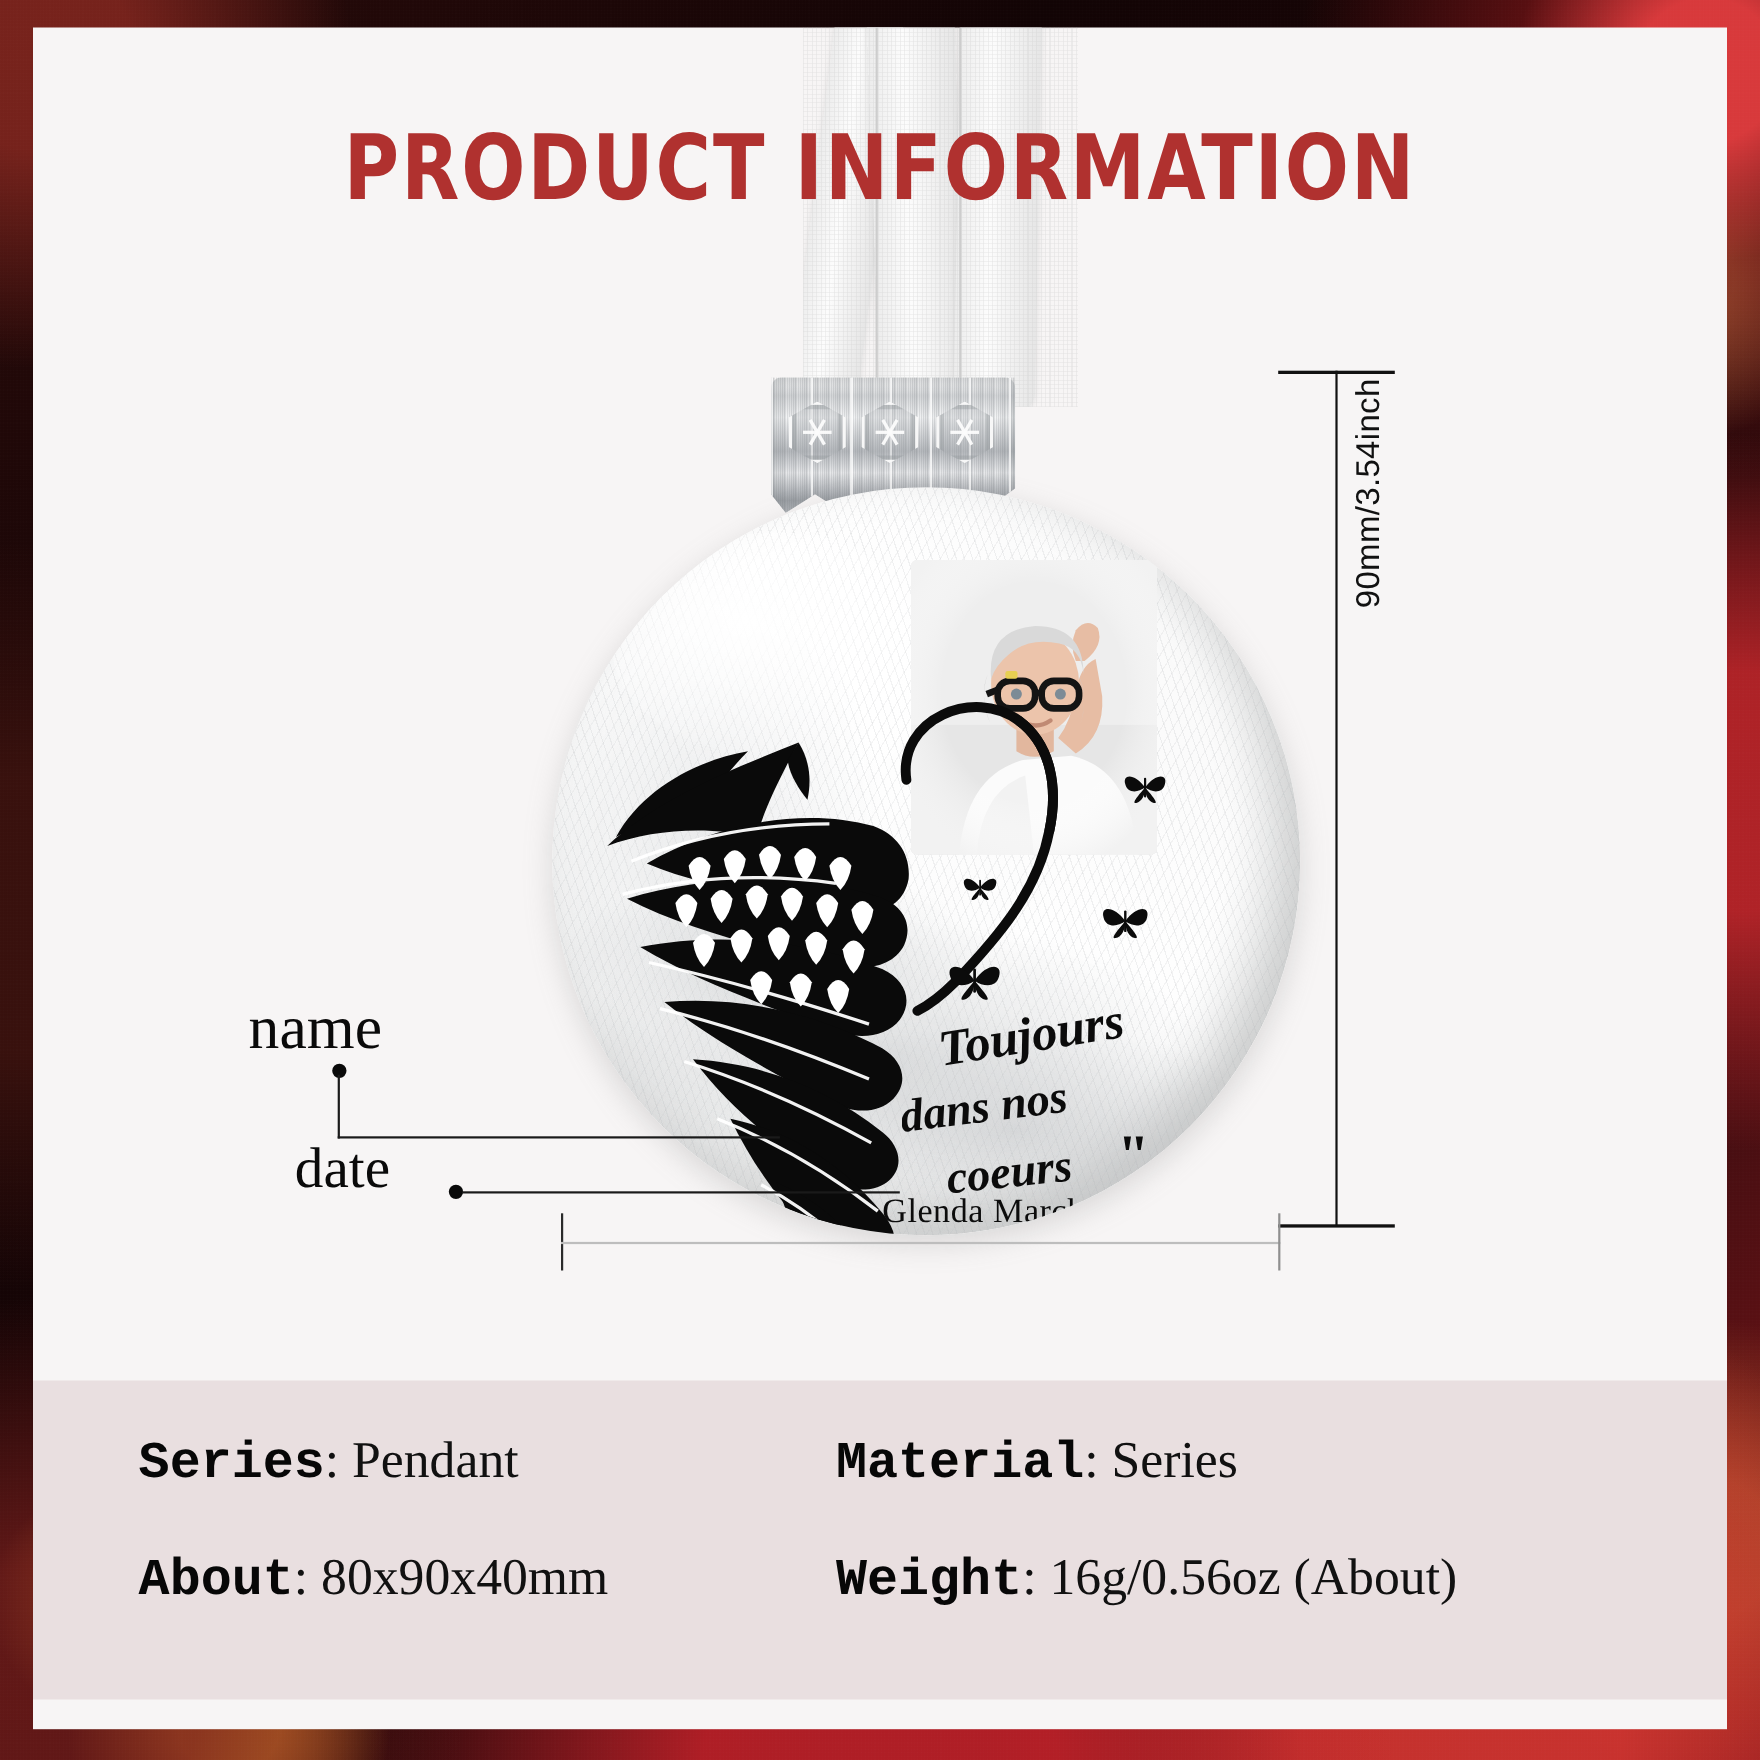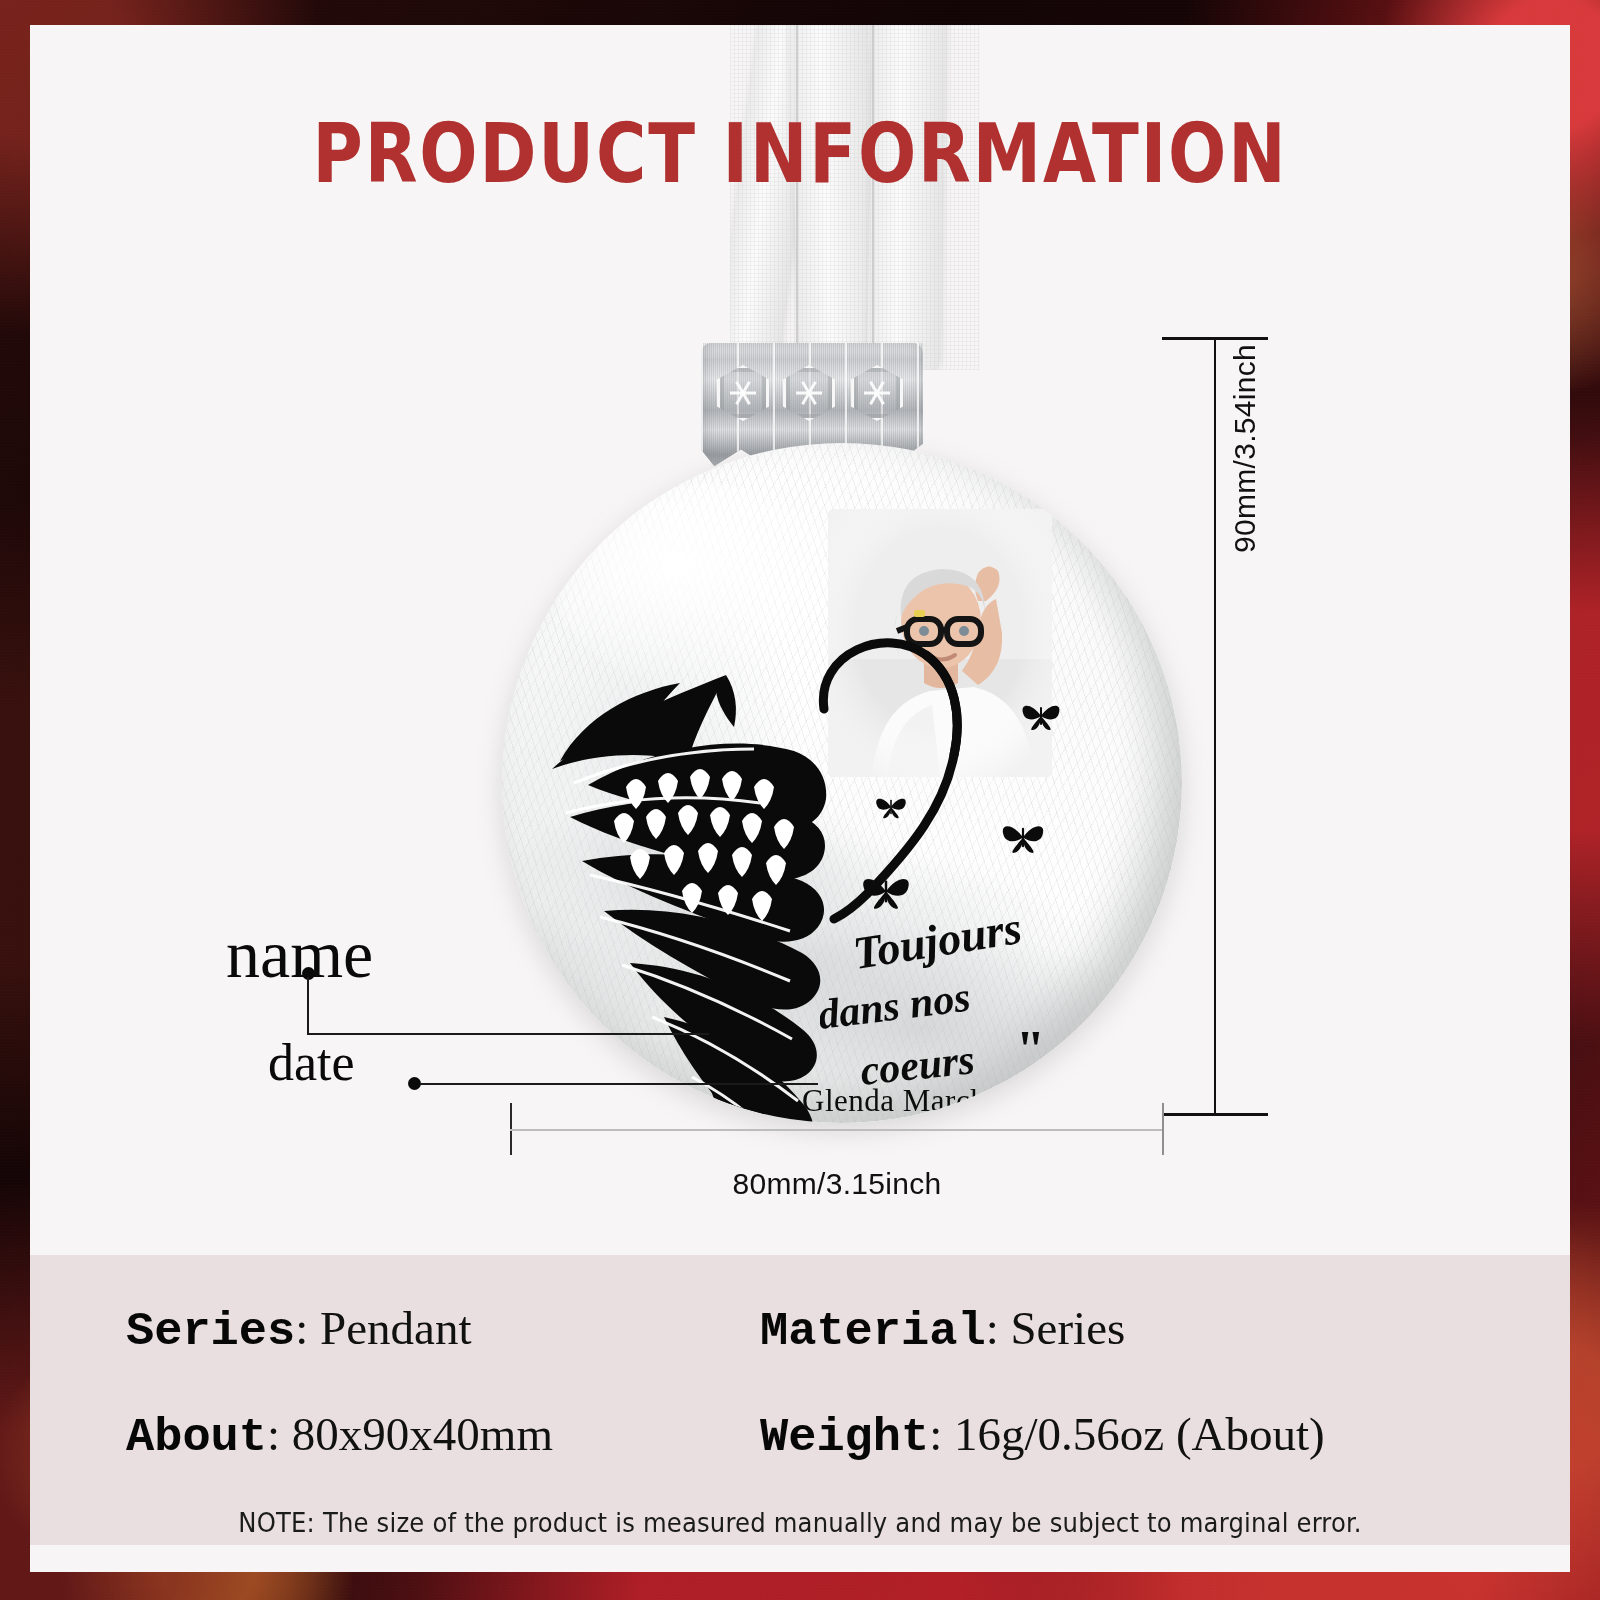--- a/index.html
+++ b/index.html
@@ -111,21 +111,21 @@
     font-size:30px;color:#111;white-space:nowrap;
     transform:rotate(-90deg);transform-origin:0 0;letter-spacing:.3px;}
   .dimh{position:absolute;left:480px;top:1104px;height:2px;background:#bdbdbd;width:654px;}
   .dimh-tickL{position:absolute;left:480px;top:1078px;width:2px;height:52px;background:#2a2a2a;}
   .dimh-tickR{position:absolute;left:1132px;top:1078px;width:2px;height:52px;background:#8f8f8f;}
   .dimh-label{position:absolute;left:480px;top:1142px;width:654px;text-align:center;
     font-size:30px;color:#111;letter-spacing:.3px;}
 
   
   .callout-name{position:absolute;left:196px;top:878px;
-    font-family:"Liberation Serif","DejaVu Serif",serif;font-size:68px;color:#0a0a0a;margin-top:12px;}
+    font-family:"Liberation Serif","DejaVu Serif",serif;font-size:56px;color:#0a0a0a;}
   .callout-date{position:absolute;left:238px;top:1008px;
     font-family:"Liberation Serif","DejaVu Serif",serif;font-size:52px;color:#0a0a0a;}
   .dot{position:absolute;width:13px;height:13px;border-radius:50%;background:#0a0a0a;}
   .lead{position:absolute;background:#1a1a1a;}
 
   
   .specs{position:absolute;left:0;top:1230px;width:1540px;height:290px;background:#e9dfe0;}
   .spec-row{position:absolute;width:100%;}
   .spec-cell{position:absolute;white-space:nowrap;}
   .spec-k{font-family:Liberation Mono, monospace;
@@ -352,21 +352,20 @@
     </div>
 
     <div class="dimv-cap" style="top:312px"></div>
     <div class="dimv"></div>
     <div class="dimv-cap" style="top:1088px"></div>
     <div class="dimv-label">90mm/3.54inch</div>
 
     <div class="dimh-tickL"></div>
     <div class="dimh"></div>
     <div class="dimh-tickR"></div>
-    <div class="dimh-label">80mm/3.15inch</div>
 
     <div class="callout-name">name</div>
     <div class="dot" style="left:272px;top:942px"></div>
     <div class="lead" style="left:277px;top:952px;width:2px;height:58px"></div>
     <div class="lead" style="left:277px;top:1008px;width:402px;height:2px"></div>
 
     <div class="callout-date">date</div>
     <div class="dot" style="left:378px;top:1052px"></div>
     <div class="lead" style="left:390px;top:1058px;width:398px;height:2px"></div>
 
@@ -382,15 +381,14 @@
       <div class="spec-row" style="top:152px">
         <div class="spec-cell" style="left:96px">
           <span class="spec-k">About</span><span class="spec-v">: </span><span class="spec-v">80x90x40mm</span>
         </div>
         <div class="spec-cell" style="left:730px">
           <span class="spec-k">Weight</span><span class="spec-v">: </span><span class="spec-v">16g/0.56oz (About)</span>
         </div>
       </div>
     </div>
 
-    <div class="note">NOTE: The size of the product is measured manually and may be subject to marginal error.</div>
   </div>
 </div>
 
 </body></html>

